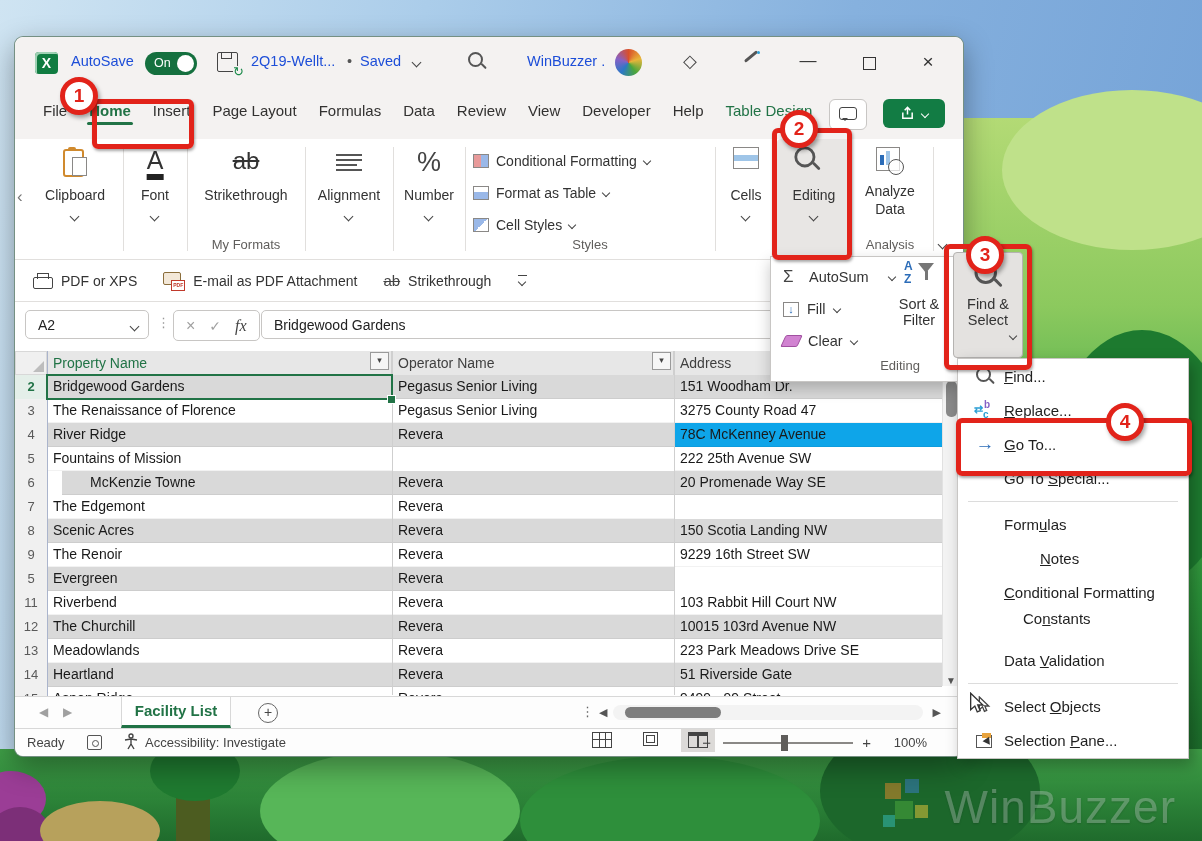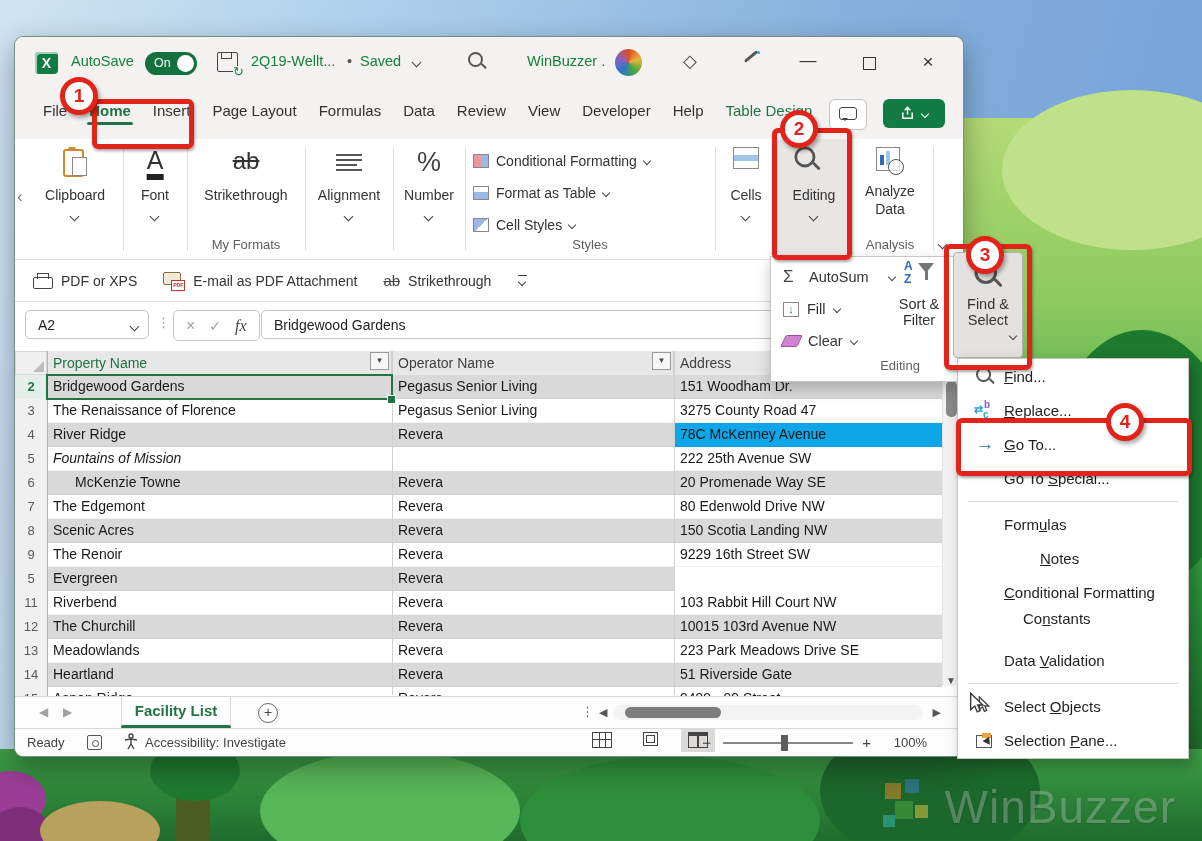--- a/index.html
+++ b/index.html
@@ -29,21 +29,21 @@
   .frow{position:absolute;left:0;top:265px;right:0;height:46px;background:#fff}
   .grid{position:absolute;left:0;top:311px;right:0;height:348px;background:#fff;overflow:hidden}
   .sheetbar{position:absolute;left:0;top:659px;right:0;height:32px;background:#fdfdfd;border-top:1px solid #d8d8d8}
   .statusbar{position:absolute;left:0;top:691px;right:0;height:27px;background:#fdfdfd;border-top:1px solid #d8d8d8;
              border-radius:0 0 9px 9px;font-size:13px;color:#444}
 
   
   .xlogo{position:absolute;left:20px;top:15px;width:23px;height:22px;background:#107c41;border-radius:4px;
          color:#fff;font-weight:bold;font-size:14px;text-align:center;line-height:22px;
          box-shadow:2px 2px 0 #9fd1b4 inset}
-  .tb-text{font-size:14.5px;color:#15803d}
+  .tb-text{font-size:14.5px;color:#1d4ed8}
   .toggle{position:absolute;left:130px;top:15px;width:52px;height:23px;border-radius:12px;background:#15703f;
           color:#fff;font-size:12.5px}
   .toggle .on{position:absolute;left:9px;top:4px}
   .toggle .knob{position:absolute;right:3px;top:3px;width:17px;height:17px;border-radius:50%;background:#fff}
   .saveico{position:absolute;left:202px;top:15px;width:19px;height:18px;border:1.7px solid #444;border-radius:2px}
   .saveico:before{content:"";position:absolute;left:3px;top:0;width:9px;height:5px;border:1.5px solid #444;border-top:none}
   .saveico:after{content:"↻";position:absolute;right:-7px;bottom:-7px;color:#1b8a4a;font-size:13px;background:#f4f2f1;line-height:12px}
   .mag{position:relative;display:inline-block;width:20px;height:20px}
   .mag:before{content:"";position:absolute;left:1px;top:1px;width:11px;height:11px;border:2px solid #555;border-radius:50%}
   .mag:after{content:"";position:absolute;left:12.5px;top:14px;width:7px;height:2.4px;background:#555;transform:rotate(45deg);border-radius:2px}
@@ -388,34 +388,33 @@
           <div class="cell" style="left: 659px; width: 268px; top: 0px; background: rgb(255, 255, 255);">3275 County Road 47</div>
         </div>
         <div class="abs" style="left: 0px; right: 18px; top: 75px; height: 24px; overflow: hidden;">
           <div class="gut" style="top: 0px;">4</div>
           <div class="cell" style="left: 32px; width: 345px; top: 0px; background: rgb(217, 217, 217);">River Ridge</div>
           <div class="cell" style="left: 377px; width: 282px; top: 0px; background: rgb(217, 217, 217);">Revera</div>
           <div class="cell" style="left: 659px; width: 268px; top: 0px; background: #0ea5e9;">78C McKenney Avenue</div>
         </div>
         <div class="abs" style="left: 0px; right: 18px; top: 99px; height: 24px; overflow: hidden;">
           <div class="gut" style="top: 0px;">5</div>
-          <div class="cell" style="left: 32px; width: 345px; top: 0px; background: rgb(255, 255, 255); font-style: italic;">Fountains of Mission</div>
+          <div class="cell" style="left: 32px; width: 345px; top: 0px; background: rgb(255, 255, 255);">Fountains of Mission</div>
           <div class="cell" style="left: 659px; width: 268px; top: 0px; background: rgb(255, 255, 255);">222 25th Avenue SW</div>
         </div>
         <div class="abs" style="left: 0px; right: 18px; top: 123px; height: 24px; overflow: hidden;">
           <div class="gut" style="top: 0px;">6</div>
-          <div class="cell" style="left: 32px; width: 345px; top: 0px; background: rgb(217, 217, 217); padding-left: 28px;">McKenzie Towne</div>
+          <div class="cell" style="left: 47px; width: 345px; top: 0px; background: rgb(217, 217, 217); padding-left: 28px;">McKenzie Towne</div>
           <div class="cell" style="left: 377px; width: 282px; top: 0px; background: rgb(217, 217, 217);">Revera</div>
           <div class="cell" style="left: 659px; width: 268px; top: 0px; background: rgb(217, 217, 217);">20 Promenade Way SE</div>
         </div>
         <div class="abs" style="left: 0px; right: 18px; top: 147px; height: 24px; overflow: hidden;">
           <div class="gut" style="top: 0px;">7</div>
           <div class="cell" style="left: 32px; width: 345px; top: 0px; background: rgb(255, 255, 255);">The Edgemont</div>
           <div class="cell" style="left: 377px; width: 282px; top: 0px; background: rgb(255, 255, 255);">Revera</div>
-          <div class="cell" style="left: 659px; width: 268px; top: 0px; background: rgb(255, 255, 255);">80 Edenwold Drive NW</div>
         </div>
         <div class="abs" style="left: 0px; right: 18px; top: 171px; height: 24px; overflow: hidden;">
           <div class="gut" style="top: 0px;">8</div>
           <div class="cell" style="left: 32px; width: 345px; top: 0px; background: rgb(217, 217, 217);">Scenic Acres</div>
           <div class="cell" style="left: 377px; width: 282px; top: 0px; background: rgb(217, 217, 217);">Revera</div>
           <div class="cell" style="left: 659px; width: 268px; top: 0px; background: rgb(217, 217, 217);">150 Scotia Landing NW</div>
         </div>
         <div class="abs" style="left: 0px; right: 18px; top: 195px; height: 24px; overflow: hidden;">
           <div class="gut" style="top: 0px;">9</div>
           <div class="cell" style="left: 32px; width: 345px; top: 0px; background: rgb(255, 255, 255);">The Renoir</div>

